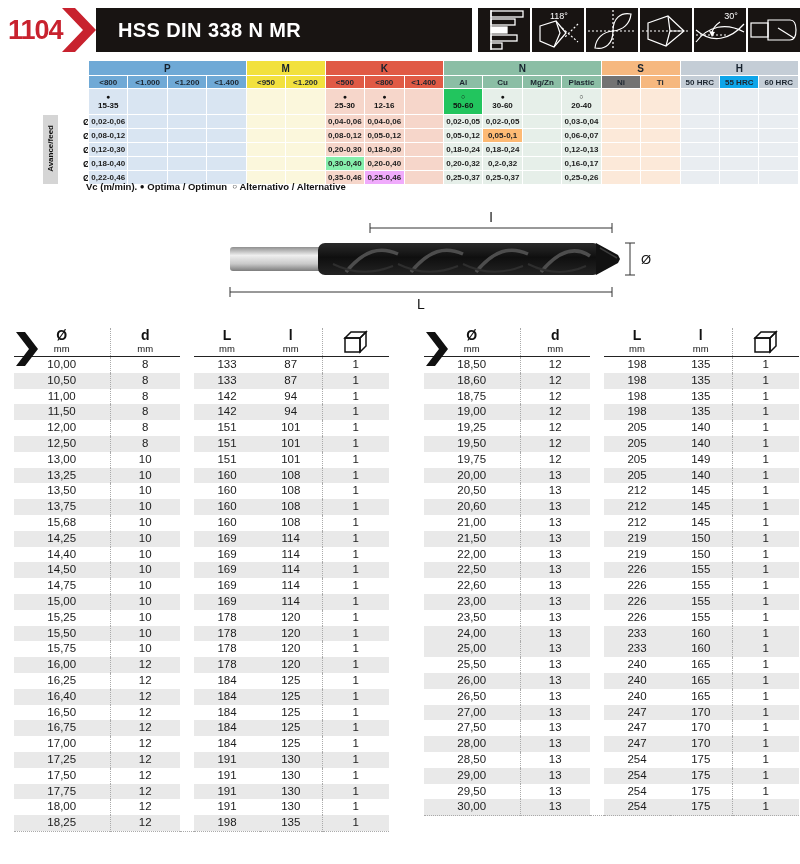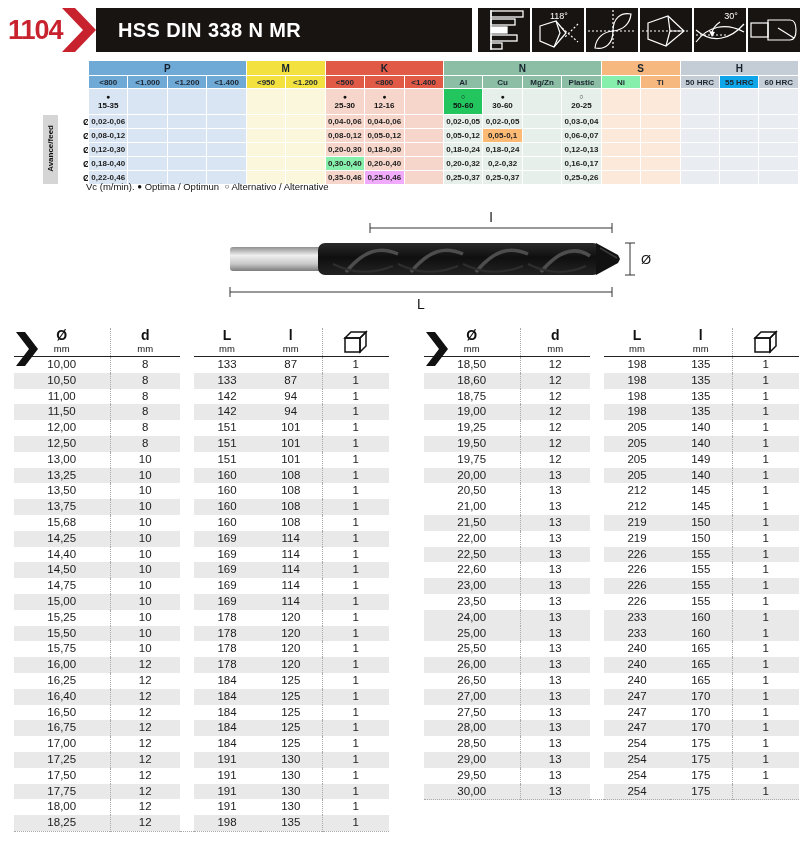--- a/index.html
+++ b/index.html
@@ -20,21 +20,21 @@
   #speed-table th,#speed-table td{border:1px solid #fff;padding:0;text-align:center;overflow:hidden;}
   #speed-table .blank{background:#fff;border:none;}
   #speed-table .gcode{font-size:10px;font-weight:700;height:14px;color:#16222e;}
   #speed-table .sub{font-size:8px;font-weight:700;height:12px;color:#1d2630;}
   #speed-table .vc{height:25px;font-size:8px;font-weight:700;line-height:1.2;vertical-align:middle;}
   #speed-table .vc .dot{font-size:7px;line-height:8px;}
   #speed-table .fv{height:13px;font-size:8px;font-weight:700;color:#222;}
   #speed-table .dia{background:#fff;font-size:9px;font-weight:700;text-align:center;padding-left:24px;}
   #speed-table .axis{background:#D5D5D5;font-size:8px;font-weight:700;}
   #speed-table .axis span{writing-mode:vertical-rl;transform:rotate(180deg);display:inline-block;white-space:nowrap;}
-  .fn{position:absolute;left:86px;top:181px;font-size:9.5px;font-weight:400;color:#111;}
+  .fn{position:absolute;left:86px;top:181px;font-size:9.5px;font-weight:700;color:#111;}
   .fn .sym{font-size:8px;position:relative;top:-1px;}
 
   
   .diagram{position:absolute;left:168px;top:212px;}
 
   
   .dimtbl{position:absolute;top:328px;width:378px;}
   #dim-left{left:14px;} #dim-right{left:424px;}
   .dimtbl .chev2{position:absolute;left:2px;top:4px;}
   .dimtbl table{border-collapse:collapse;width:375px;border-bottom:1px dotted #aaa;}
@@ -155,21 +155,21 @@
           <th class="sub" style="background:#6FA9D6">&lt;1.400</th>
           <th class="sub" style="background:#F2E13E">&lt;950</th>
           <th class="sub" style="background:#F2E13E">&lt;1.200</th>
           <th class="sub" style="background:#E05A45">&lt;500</th>
           <th class="sub" style="background:#E05A45">&lt;800</th>
           <th class="sub" style="background:#E05A45">&lt;1.400</th>
           <th class="sub" style="background:#8BBEA5">Al</th>
           <th class="sub" style="background:#8BBEA5">Cu</th>
           <th class="sub" style="background:#8BBEA5">Mg/Zn</th>
           <th class="sub" style="background:#8BBEA5">Plastic</th>
-          <th class="sub" style="background:#86efac">Ni</th>
+          <th class="sub" style="background:#737373">Ni</th>
           <th class="sub" style="background:#F6B87F">Ti</th>
           <th class="sub" style="background:#C4CDD6">50 HRC</th>
           <th class="sub" style="background:#0ea5e9">55 HRC</th>
           <th class="sub" style="background:#C4CDD6">60 HRC</th>
         </tr>
         <tr>
           <td class="vc" style="background:#D9E5F2">
             <div class="dot">●</div>
             <div>15-35</div>
           </td>
@@ -191,21 +191,21 @@
             <div class="dot">○</div>
             <div>50-60</div>
           </td>
           <td class="vc" style="background:#E6EFE9">
             <div class="dot">●</div>
             <div>30-60</div>
           </td>
           <td class="vc" style="background:#E6EFE9"></td>
           <td class="vc" style="background:#E6EFE9">
             <div class="dot">○</div>
-            <div>20-25</div>
+            <div>20-40</div>
           </td>
           <td class="vc" style="background:#FCE9D9"></td>
           <td class="vc" style="background:#FCE9D9"></td>
           <td class="vc" style="background:#E9EDF1"></td>
           <td class="vc" style="background:#E9EDF1"></td>
           <td class="vc" style="background:#E9EDF1"></td>
         </tr>
         <tr>
           <th class="axis" rowspan="5"><span>Avance/feed</span></th>
           <th class="dia">Ø2</th>
@@ -775,20 +775,28 @@
           </tr>
           <tr>
             <td class="b0">20,50</td>
             <td class="">13</td>
             <td class="sp"></td>
             <td class="">212</td>
             <td class="b4">145</td>
             <td class="">1</td>
           </tr>
           <tr>
+            <td class="b0 alt">20,60</td>
+            <td class=" alt">13</td>
+            <td class="sp"></td>
+            <td class=" alt">212</td>
+            <td class="b4 alt">145</td>
+            <td class=" alt">1</td>
+          </tr>
+          <tr>
             <td class="b0">21,00</td>
             <td class="">13</td>
             <td class="sp"></td>
             <td class="">212</td>
             <td class="b4">145</td>
             <td class="">1</td>
           </tr>
           <tr>
             <td class="b0 alt">21,50</td>
             <td class=" alt">13</td>

